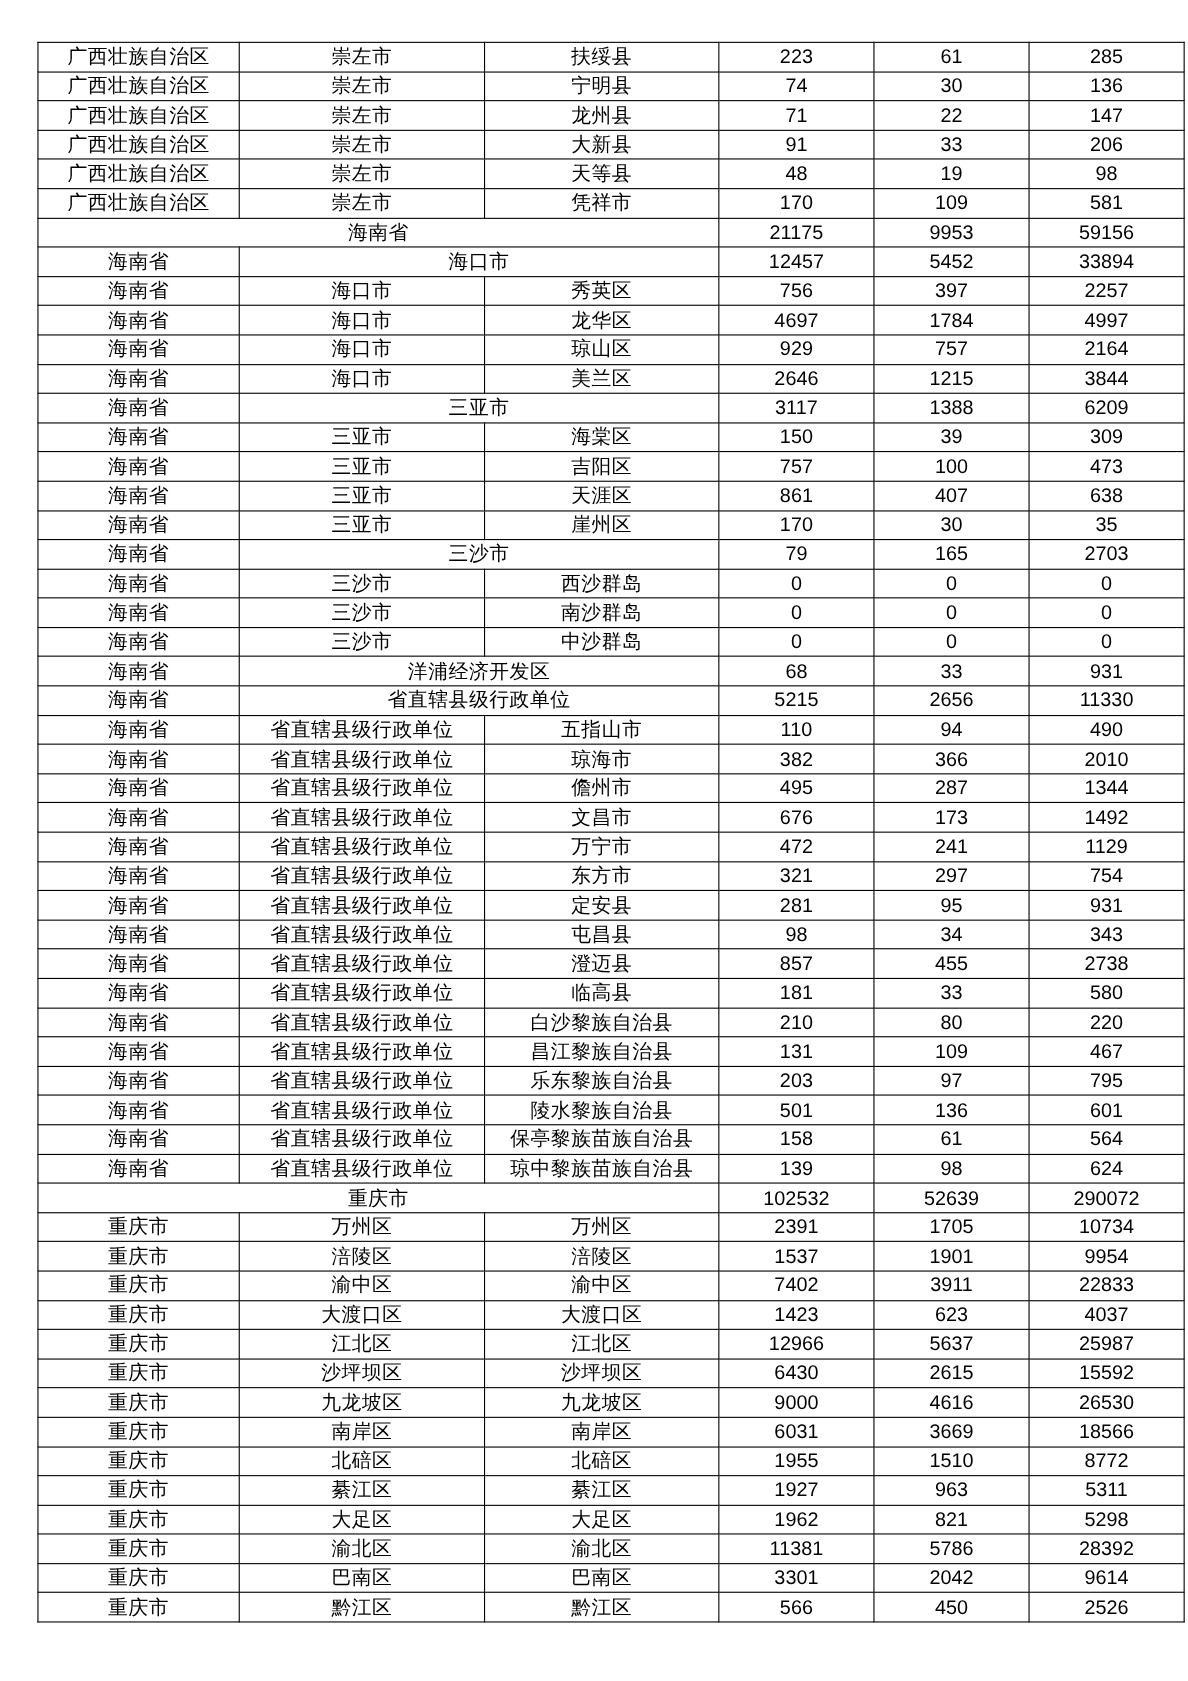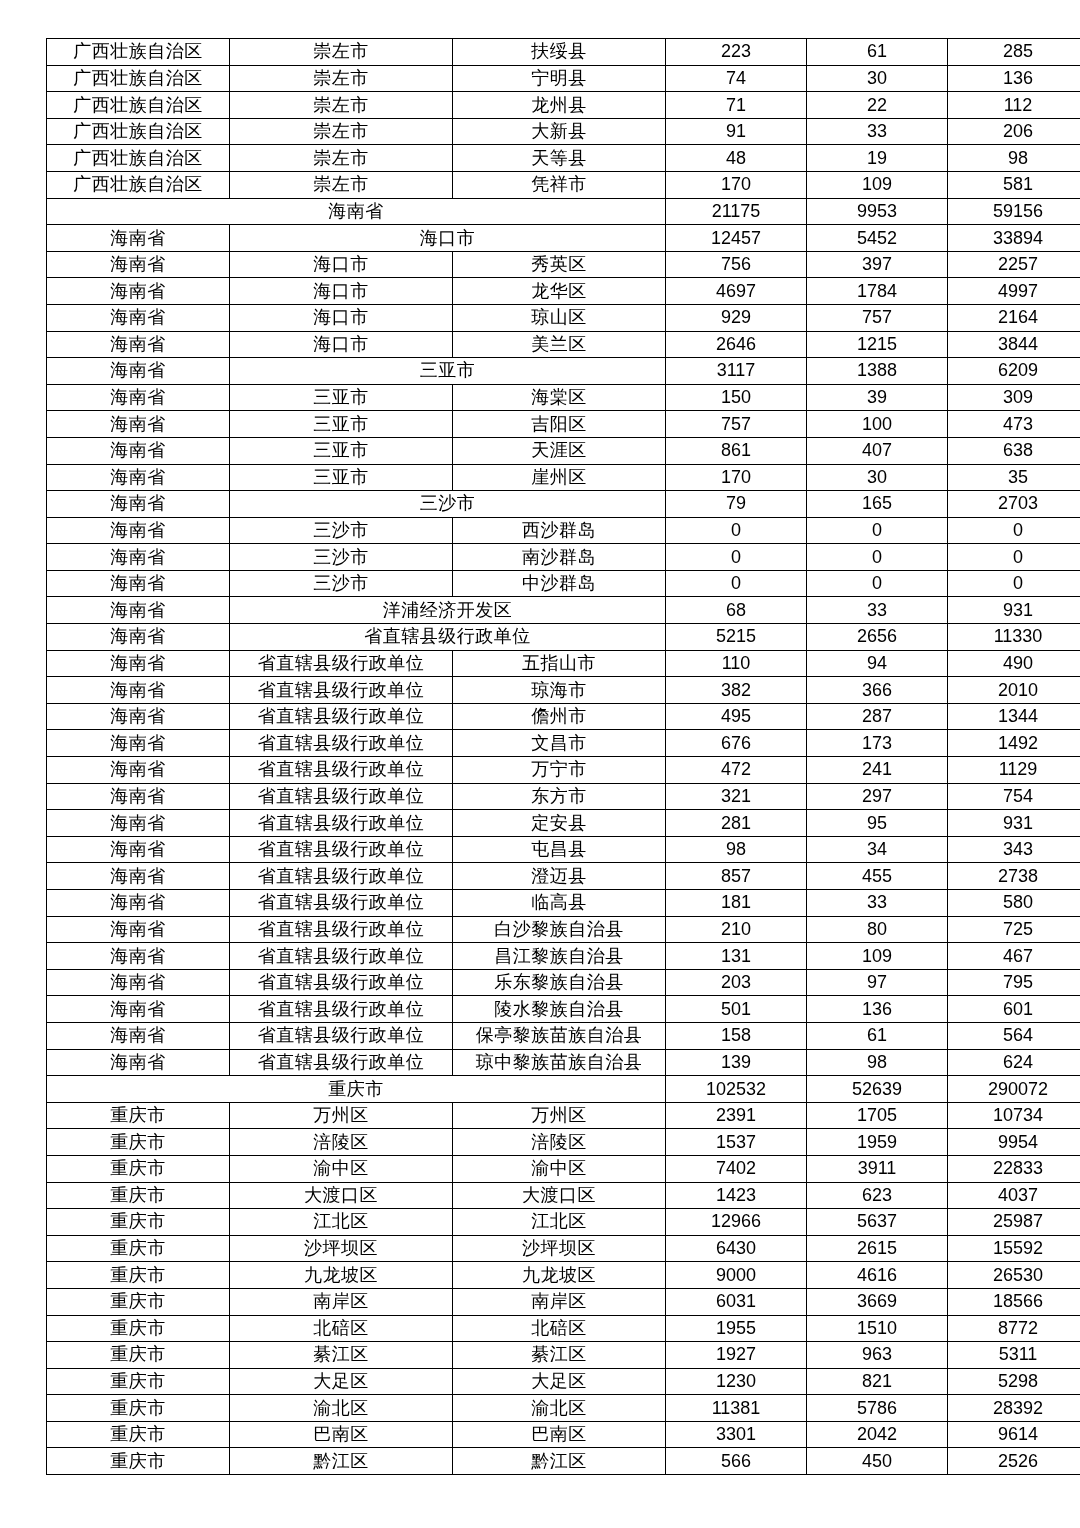--- a/index.html
+++ b/index.html
@@ -10,21 +10,21 @@
   body {
     width: 1080px;
     height: 1528px;
     font-family: "Liberation Serif", "DejaVu Serif", serif;
     color: #000000;
   }
   #sheet {
     box-sizing: border-box;
     width: 1080px;
     height: 1528px;
-    padding: 38px 30px 30px 46px;
+    padding: 38px 30px 30px 34px;
   }
   table.grid {
     border-collapse: collapse;
     table-layout: fixed;
     width: 1012px;
   }
   table.grid td {
     border: 1px solid #000000;
     height: 25.6px;
     line-height: 1.05;
@@ -64,21 +64,21 @@
           <td class="c-num">74</td>
           <td class="c-num">30</td>
           <td class="c-num">136</td>
         </tr>
         <tr>
           <td class="c-prov cn">广西壮族自治区</td>
           <td class="c-city cn">崇左市</td>
           <td class="c-county cn">龙州县</td>
           <td class="c-num">71</td>
           <td class="c-num">22</td>
-          <td class="c-num">112</td>
+          <td class="c-num">147</td>
         </tr>
         <tr>
           <td class="c-prov cn">广西壮族自治区</td>
           <td class="c-city cn">崇左市</td>
           <td class="c-county cn">大新县</td>
           <td class="c-num">91</td>
           <td class="c-num">33</td>
           <td class="c-num">206</td>
         </tr>
         <tr>
@@ -305,21 +305,21 @@
           <td class="c-num">181</td>
           <td class="c-num">33</td>
           <td class="c-num">580</td>
         </tr>
         <tr>
           <td class="c-prov cn">海南省</td>
           <td class="c-city cn">省直辖县级行政单位</td>
           <td class="c-county cn">白沙黎族自治县</td>
           <td class="c-num">210</td>
           <td class="c-num">80</td>
-          <td class="c-num">725</td>
+          <td class="c-num">220</td>
         </tr>
         <tr>
           <td class="c-prov cn">海南省</td>
           <td class="c-city cn">省直辖县级行政单位</td>
           <td class="c-county cn">昌江黎族自治县</td>
           <td class="c-num">131</td>
           <td class="c-num">109</td>
           <td class="c-num">467</td>
         </tr>
         <tr>
@@ -366,21 +366,21 @@
           <td class="c-county cn">万州区</td>
           <td class="c-num">2391</td>
           <td class="c-num">1705</td>
           <td class="c-num">10734</td>
         </tr>
         <tr>
           <td class="c-prov cn">重庆市</td>
           <td class="c-city cn">涪陵区</td>
           <td class="c-county cn">涪陵区</td>
           <td class="c-num">1537</td>
-          <td class="c-num">1959</td>
+          <td class="c-num">1901</td>
           <td class="c-num">9954</td>
         </tr>
         <tr>
           <td class="c-prov cn">重庆市</td>
           <td class="c-city cn">渝中区</td>
           <td class="c-county cn">渝中区</td>
           <td class="c-num">7402</td>
           <td class="c-num">3911</td>
           <td class="c-num">22833</td>
         </tr>
@@ -437,21 +437,21 @@
           <td class="c-city cn">綦江区</td>
           <td class="c-county cn">綦江区</td>
           <td class="c-num">1927</td>
           <td class="c-num">963</td>
           <td class="c-num">5311</td>
         </tr>
         <tr>
           <td class="c-prov cn">重庆市</td>
           <td class="c-city cn">大足区</td>
           <td class="c-county cn">大足区</td>
-          <td class="c-num">1230</td>
+          <td class="c-num">1962</td>
           <td class="c-num">821</td>
           <td class="c-num">5298</td>
         </tr>
         <tr>
           <td class="c-prov cn">重庆市</td>
           <td class="c-city cn">渝北区</td>
           <td class="c-county cn">渝北区</td>
           <td class="c-num">11381</td>
           <td class="c-num">5786</td>
           <td class="c-num">28392</td>

